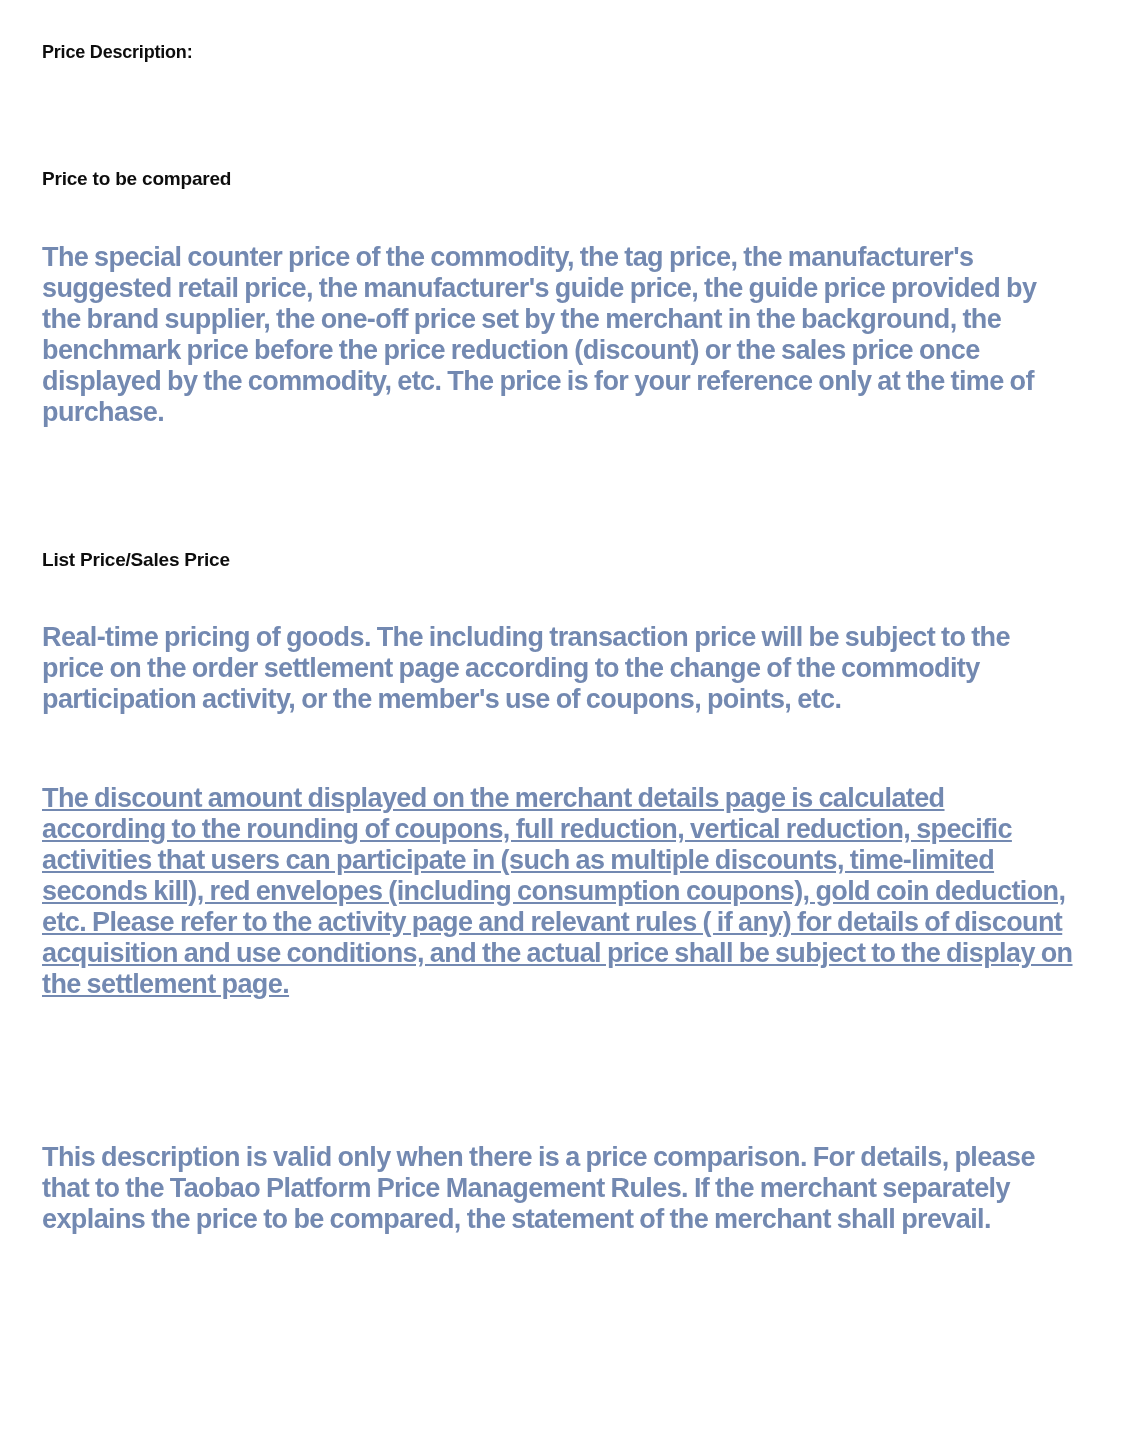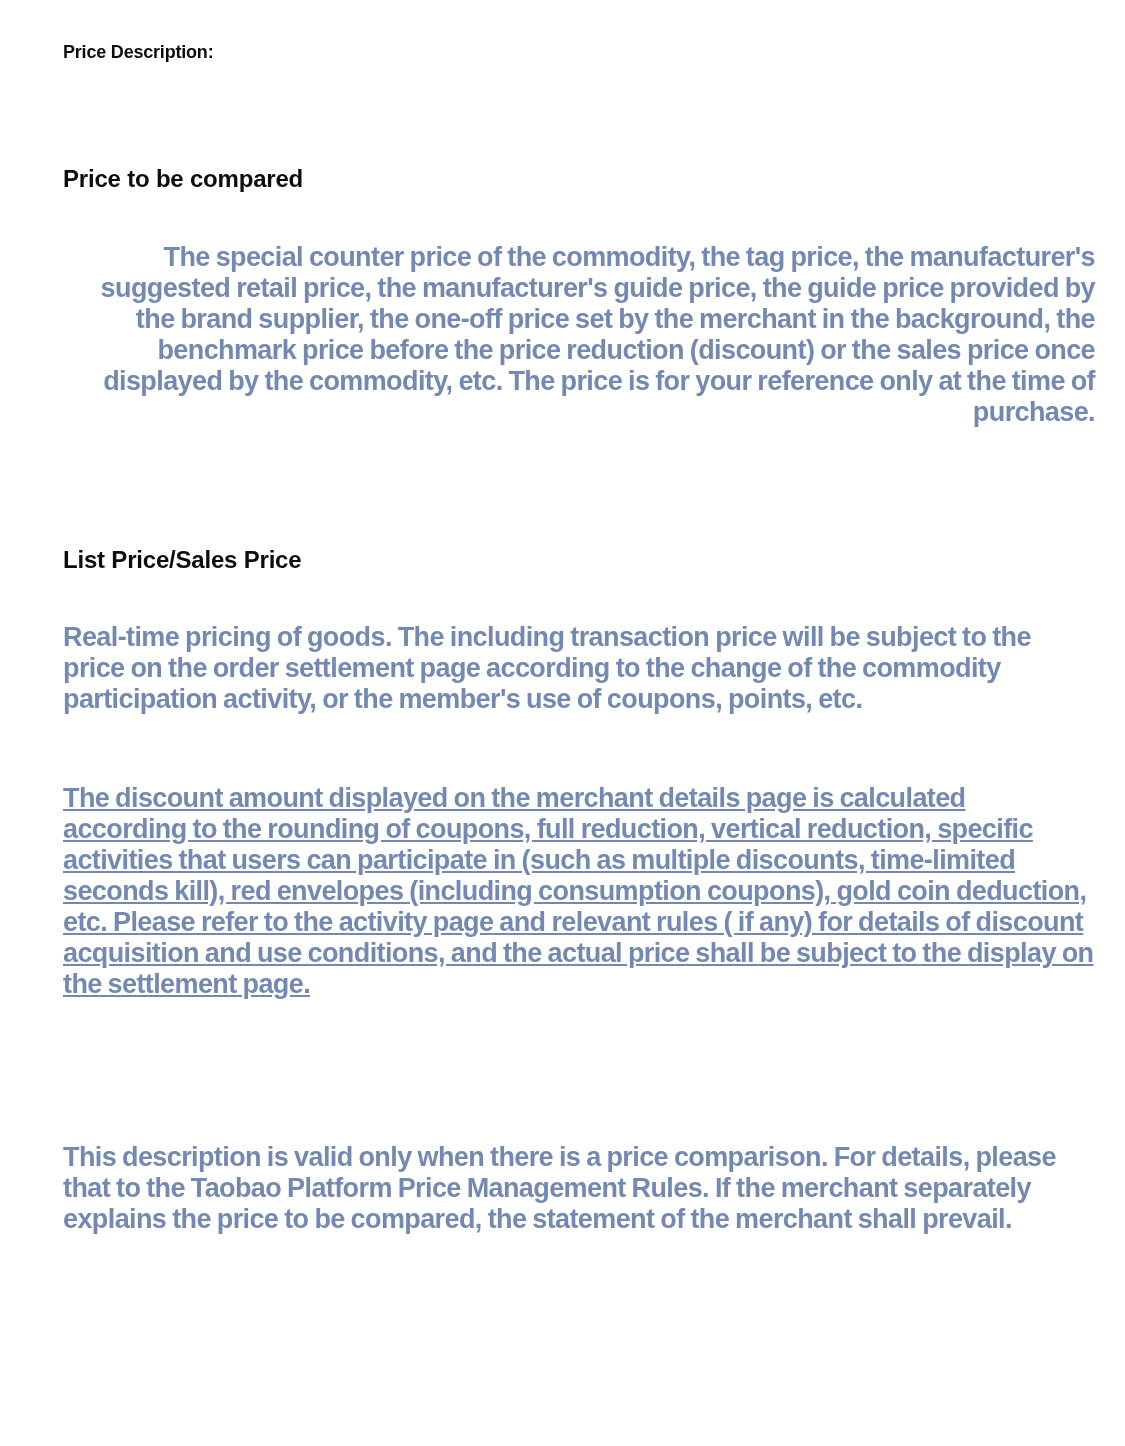--- a/index.html
+++ b/index.html
@@ -10,52 +10,52 @@
   body {
     width: 1125px;
     height: 1446px;
     font-family: "Liberation Sans", sans-serif;
     overflow: hidden;
   }
   .page {
     box-sizing: border-box;
     width: 1028px;
     height: 1446px;
-    padding: 42px 46px 0 63px;
+    padding: 42px 46px 0 42px;
     background: var(--bg-color, #ffffff);
   }
   .doc-title {
     font-size: 18px;
     font-weight: 700;
     color: var(--heading-color, #0d0d0d);
     letter-spacing: -0.2px;
     line-height: 20px;
     margin: 0;
   }
   .section-heading {
-    font-size: 24px;
+    font-size: 19px;
     font-weight: 700;
     color: var(--heading-color, #0d0d0d);
     letter-spacing: -0.2px;
     line-height: 20px;
     margin: 0;
   }
   .section-heading.h-compared { margin-top: 107px; }
   .section-heading.h-list     { margin-top: 122px; }
   .body-para {
     width: 1032px;
     font-size: 27px;
     font-weight: 700;
     color: var(--body-color, #7389b1);
     line-height: 31px;
     letter-spacing: -0.6px;
     word-spacing: -1px;
     margin: 0;
   }
-  .body-para.p1 { margin-top: 53px; text-align: right; }
+  .body-para.p1 { margin-top: 53px; }
   .body-para.p2 { margin-top: 52px; }
   .body-para.p3 { margin-top: 68px; text-decoration: underline; }
   .body-para.p4 { margin-top: 142px; }
 </style>
 </head>
 <body>
 
 <div class="page">
 
   <div class="doc-title">Price Description:</div>

